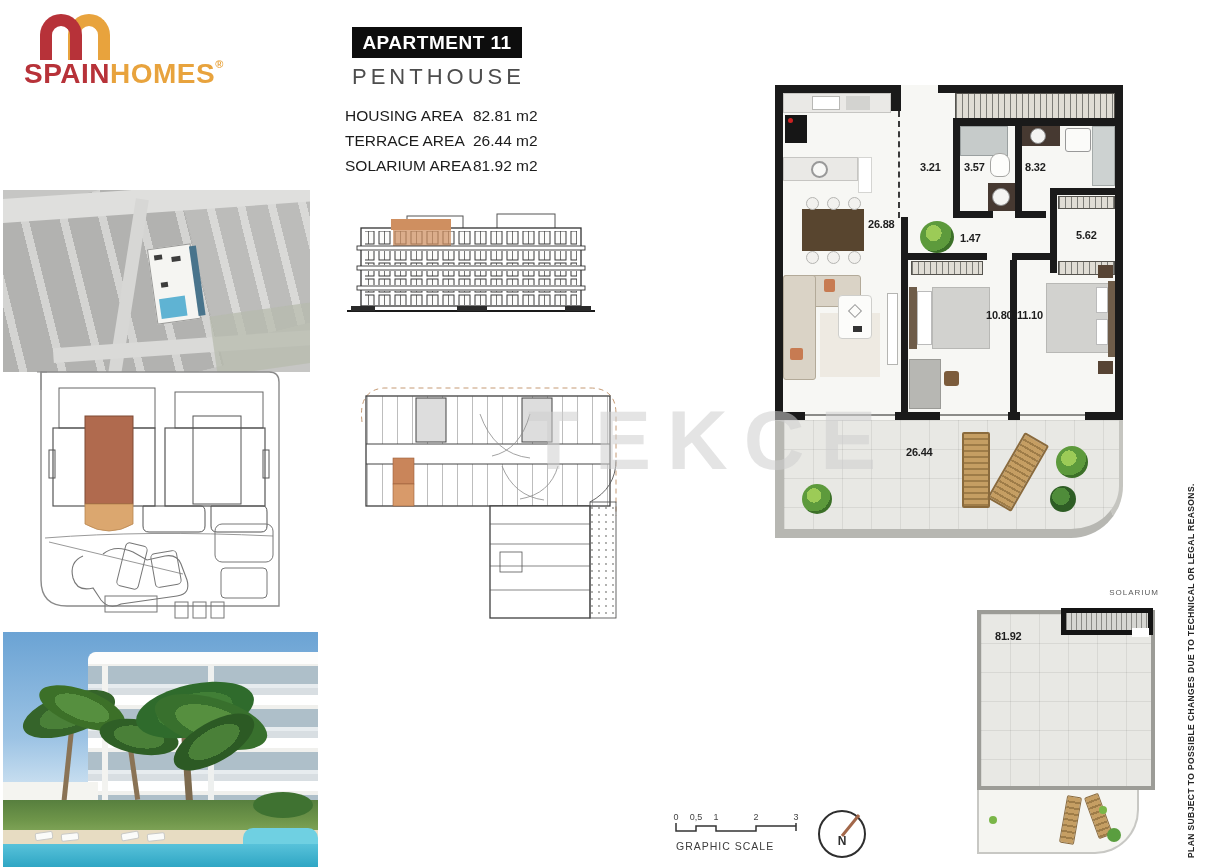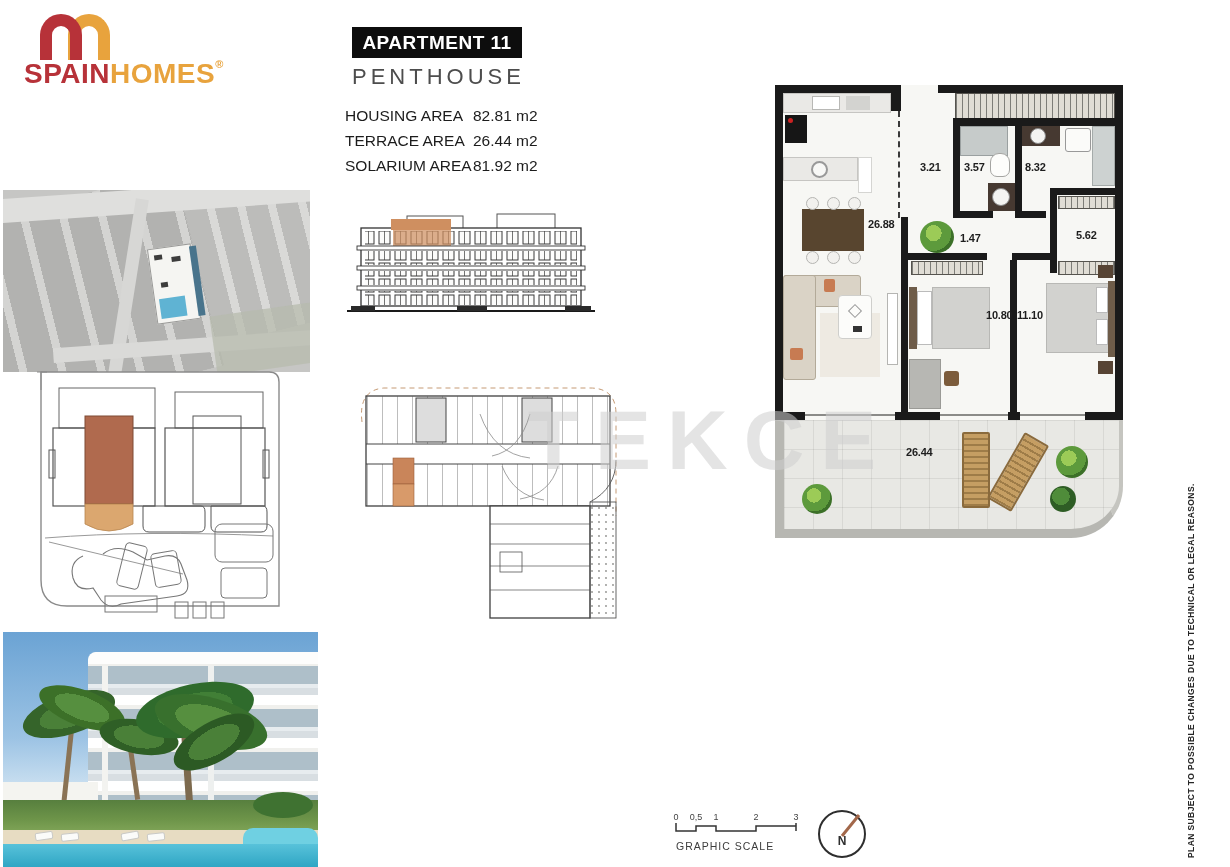--- a/index.html
+++ b/index.html
@@ -334,20 +334,36 @@
     <div class="roomlabel" style="left:150px;top:76px;">3.21</div>
     <div class="roomlabel" style="left:194px;top:76px;">3.57</div>
     <div class="roomlabel" style="left:255px;top:76px;">8.32</div>
     <div class="roomlabel" style="left:98px;top:133px;">26.88</div>
     <div class="roomlabel" style="left:190px;top:147px;">1.47</div>
     <div class="roomlabel" style="left:306px;top:144px;">5.62</div>
     <div class="roomlabel" style="left:216px;top:224px;">10.80</div>
     <div class="roomlabel" style="left:240px;top:224px;margin-left:7px;">11.10</div>
   </div>
 
+  <div class="abs solarium">
+    <div class="sol-label">SOLARIUM</div>
+    <div class="sol-tiles tilefloor">
+      <div class="roomlabel" style="left:14px;top:16px;">81.92</div>
+    </div>
+    <div class="sol-stairs">
+      <div class="sol-notch"></div>
+    </div>
+    <div class="sol-lower">
+      <div class="furn slats" style="left:84px;top:6px;width:15px;height:48px;transform:rotate(10deg);border-width:1px;"></div>
+      <div class="furn slats" style="left:112px;top:4px;width:15px;height:44px;transform:rotate(-20deg);border-width:1px;"></div>
+      <div class="furn circle" style="left:10px;top:26px;width:8px;height:8px;background:#7ab648;"></div>
+      <div class="furn circle" style="left:120px;top:16px;width:8px;height:8px;background:#7ab648;"></div>
+      <div class="furn circle" style="left:128px;top:38px;width:14px;height:14px;background:#5a9e3f;"></div>
+    </div>
+  </div>
 
   <svg class="abs" style="left:672px;top:810px;" width="132" height="48" viewBox="0 0 132 48">
     <text x="4" y="10" font-size="9" fill="#444" text-anchor="middle">0</text>
     <text x="24" y="10" font-size="9" fill="#444" text-anchor="middle">0,5</text>
     <text x="44" y="10" font-size="9" fill="#444" text-anchor="middle">1</text>
     <text x="84" y="10" font-size="9" fill="#444" text-anchor="middle">2</text>
     <text x="124" y="10" font-size="9" fill="#444" text-anchor="middle">3</text>
     <path d="M4,13 L4,21 L24,21 L24,16 L44,16 L44,21 L84,21 L84,16 L124,16 L124,21 L124,13" fill="none" stroke="#333" stroke-width="1.5"></path>
     <text x="4" y="40" font-size="10.5" fill="#3d3d3d" letter-spacing="1">GRAPHIC SCALE</text>
   </svg>

